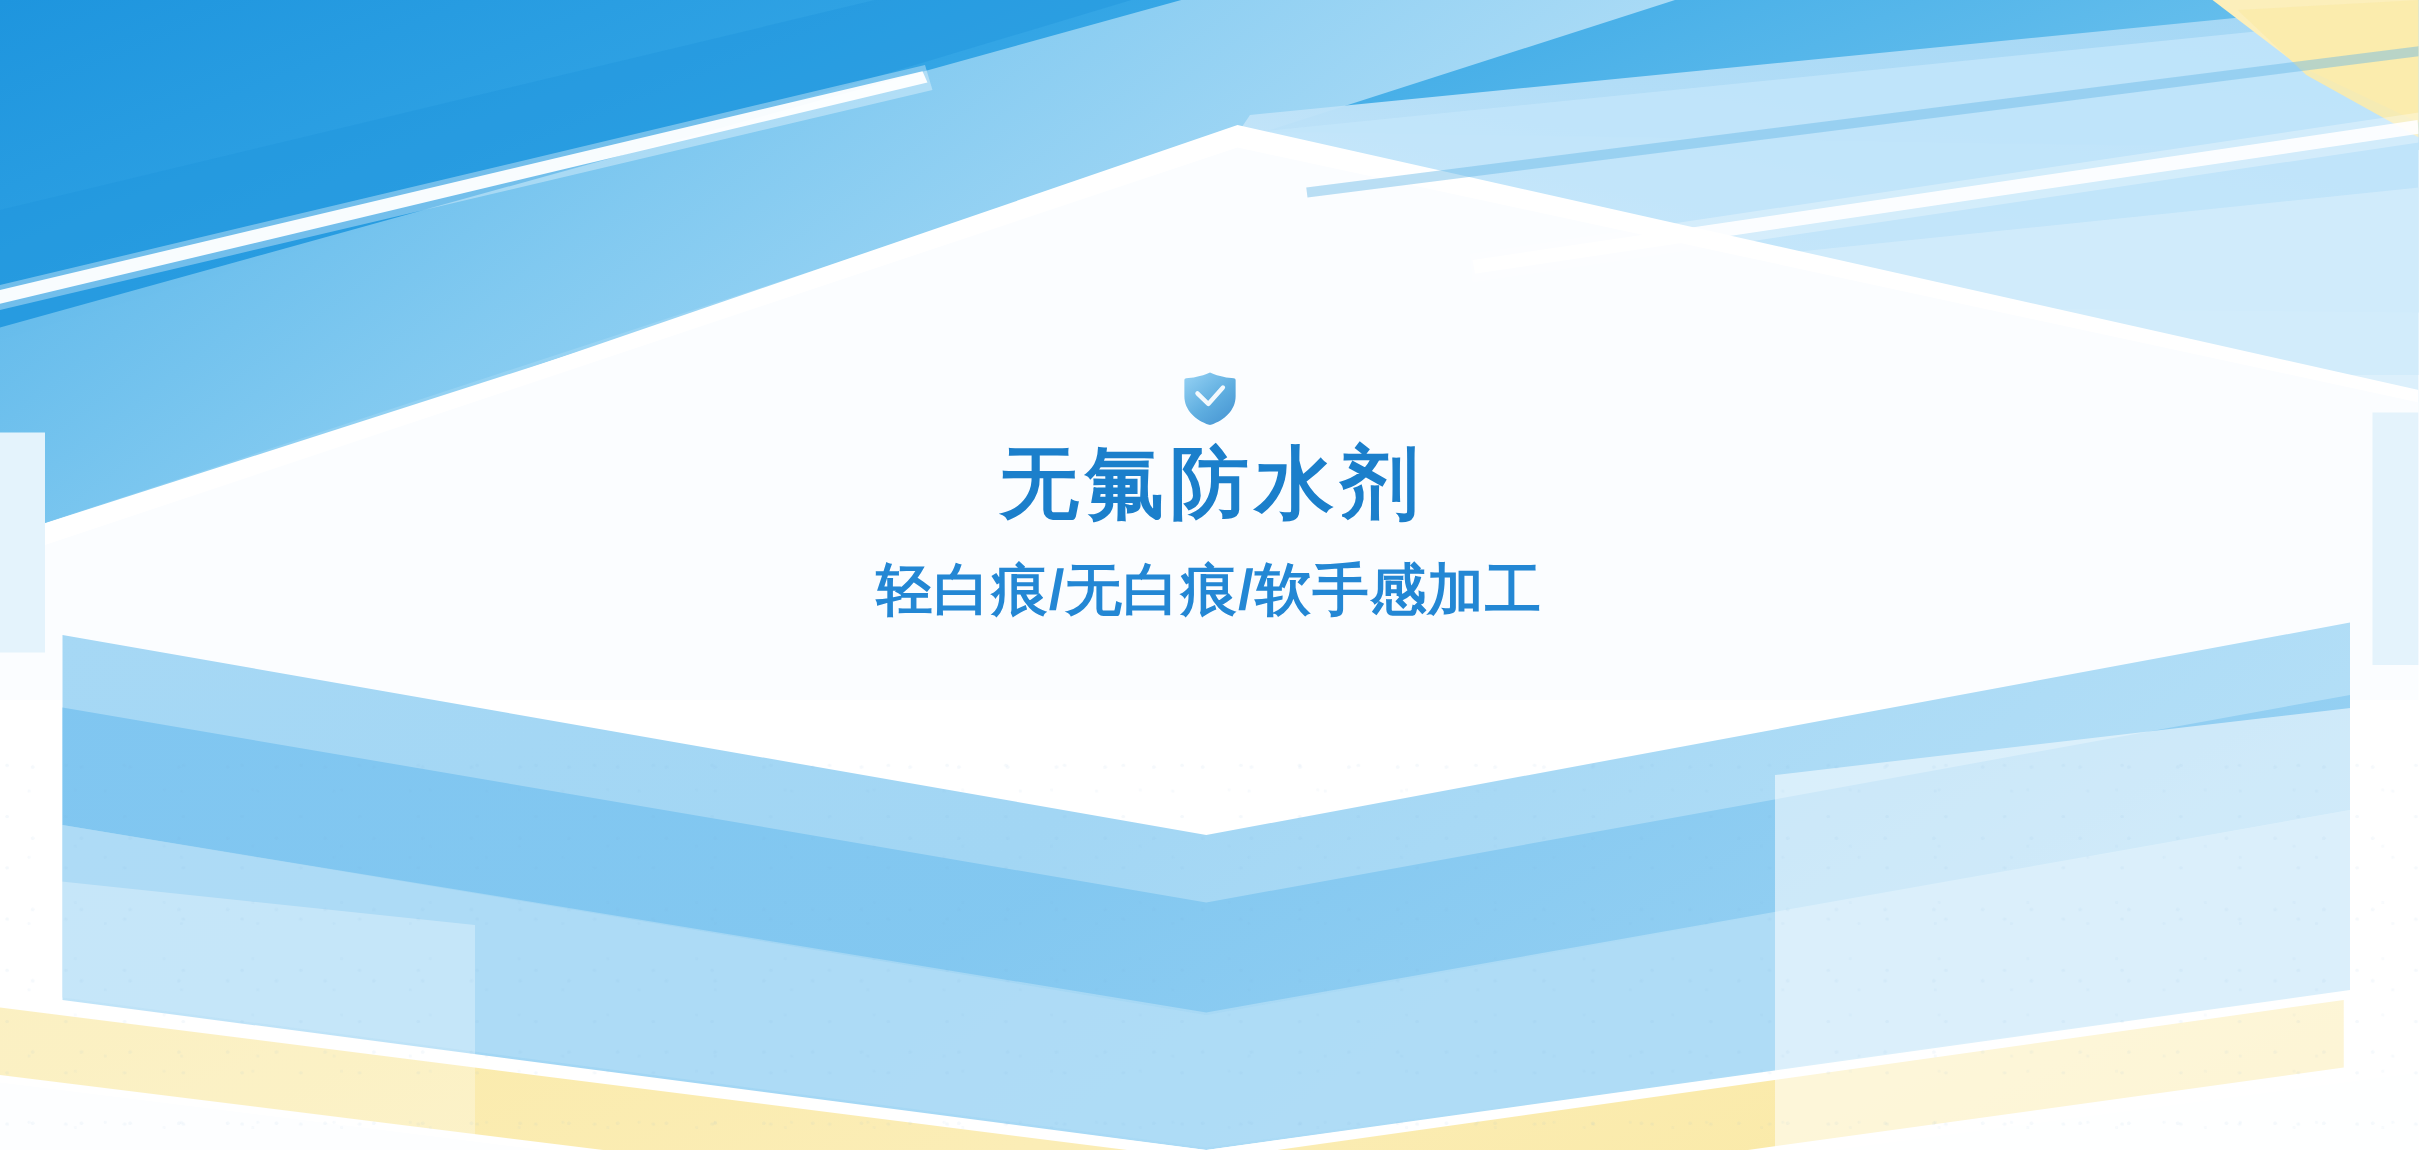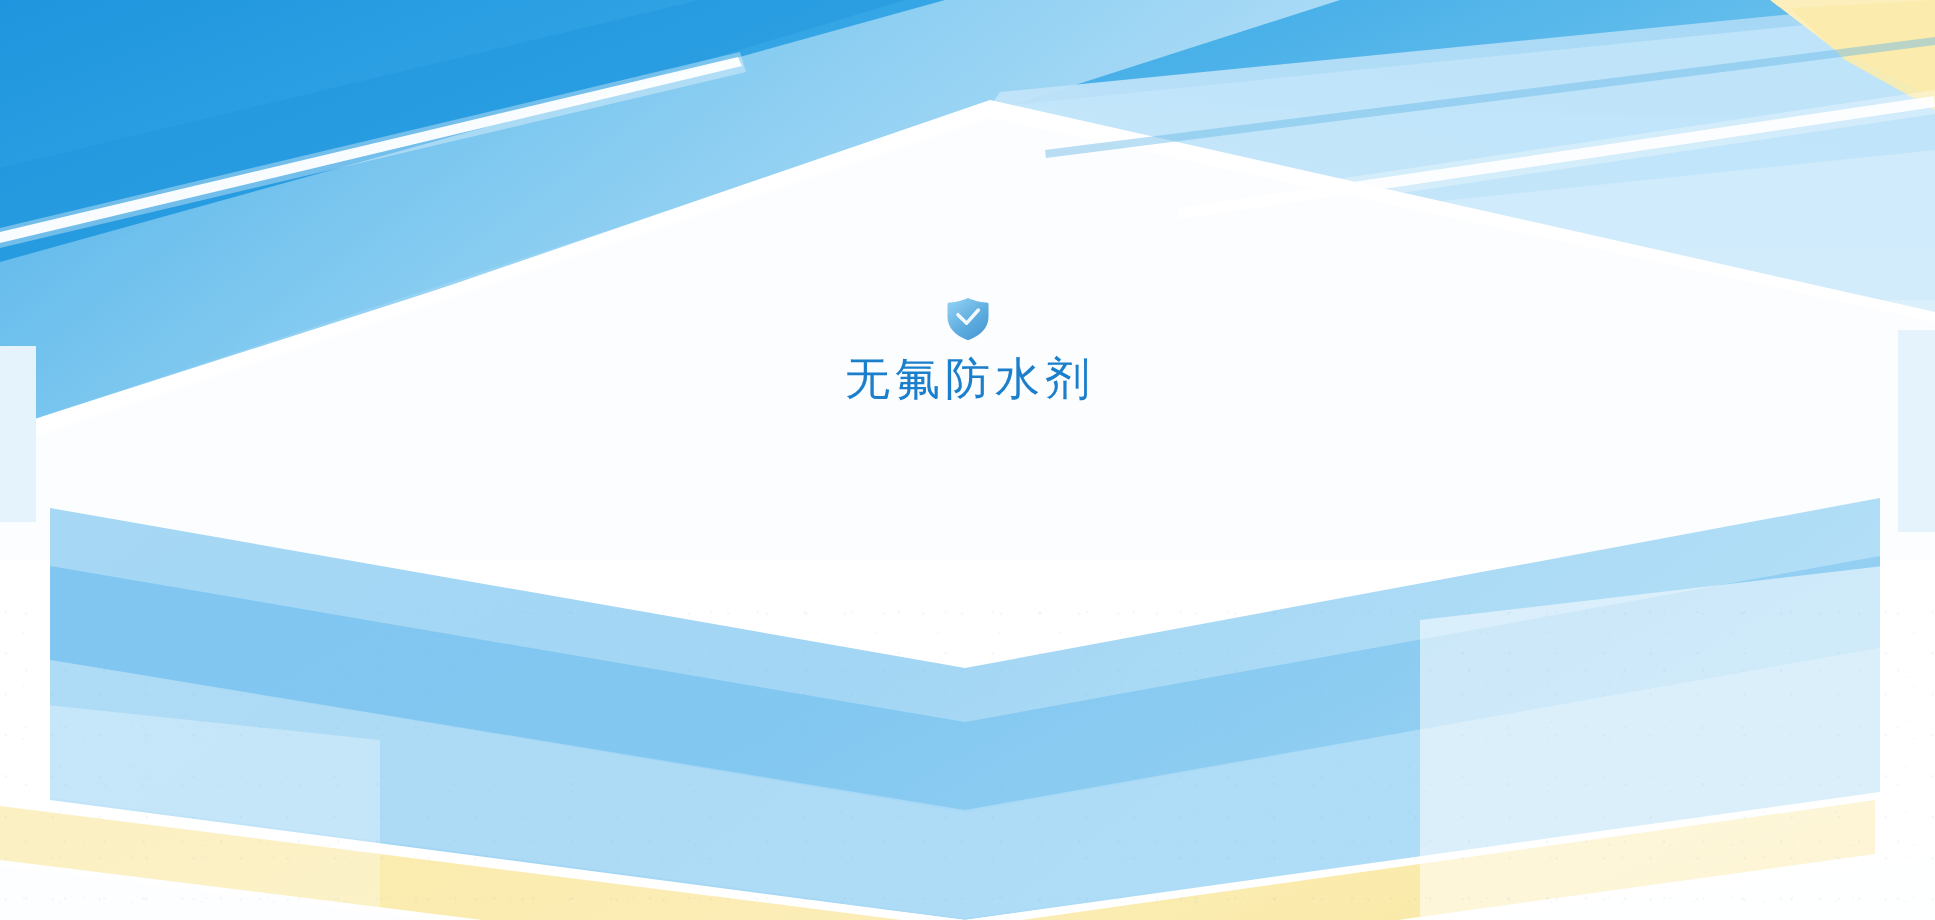--- a/index.html
+++ b/index.html
@@ -49,22 +49,22 @@
   }
 
   #shield-icon{
     margin-top:296px;
     width:46px; height:46px;
     display:block;
   }
 
   #headline{
     margin-top:14px;
-    font-size:45px;
-    font-weight:normal;
+    font-size:63px;
+    font-weight:bold;
     letter-spacing:5px;
     line-height:1;
     white-space:nowrap;
     color:#1B7FCB;
     text-indent:5px;
   }
 
   #subheadline{
     margin-top:30px;
     font-size:45px;
@@ -191,15 +191,16 @@
                L2.6 22 C2.6 33.5 12 42.2 23.2 45.8
                C23.7 45.95 24.3 45.95 24.8 45.8
                C36 42.2 45.4 33.5 45.4 22
                L45.4 8.5 C45.4 7.5 44.8 6.85 43.8 6.8
                C39 6.6 32 5.5 24 2 Z" fill="url(#gShield)"></path>
       <path d="M13.5 19.5 L22.6 28.4 L34.8 14.6" fill="none" stroke="#FFFFFF" stroke-width="3.6" stroke-linecap="round" stroke-linejoin="round" opacity=".92"></path>
     </svg>
 
     <div id="headline">无氟防水剂</div>
 
+    <div id="subheadline">轻白痕/无白痕/软手感加工</div>
 
   </div>
 </div>
 
 </body></html>

